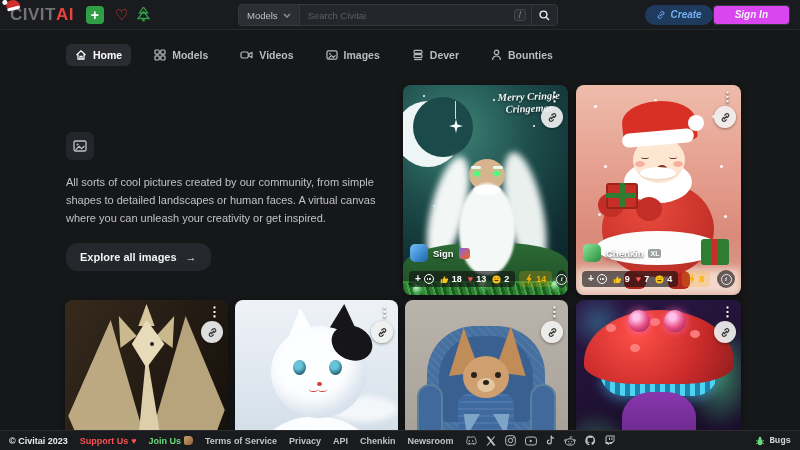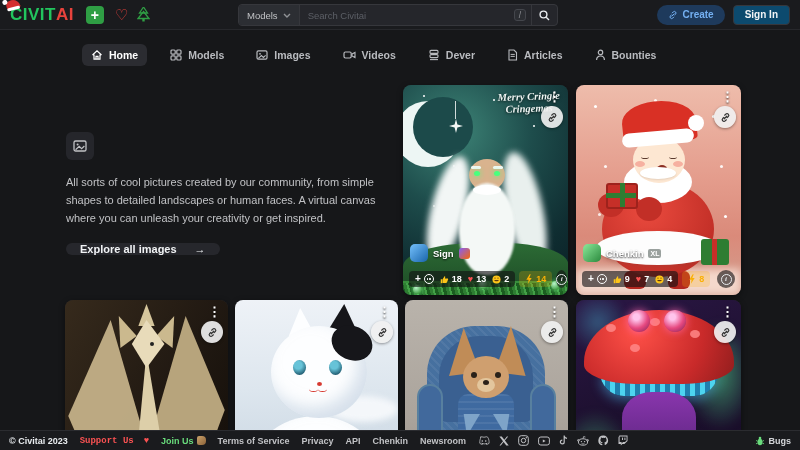--- a/index.html
+++ b/index.html
@@ -4,21 +4,21 @@
 <style>
   * { margin:0; padding:0; box-sizing:border-box; }
   body { background:#000; font-family:"Liberation Sans", sans-serif; }
   .screen { position:relative; width:800px; height:450px; background:#161719; overflow:hidden; }
 
   
   .header { position:absolute; top:0; left:0; right:0; height:30px; background:#1a1b1e;
             border-bottom:1px solid #27282c; display:flex; align-items:center; padding:0 10px; z-index:20; }
   .logo { position:relative; display:flex; align-items:center; font-weight:bold; font-size:17px;
           letter-spacing:.5px; cursor:pointer; }
-  .logo .civit { color:#22c55e; } .logo .ai { color:#e8423c; }
+  .logo .civit { color:#737373; } .logo .ai { color:#e8423c; }
   .santa-hat { position:absolute; left:-4px; top:-5px; width:14px; height:8px; background:#d32f2f;
                border-radius:6px 10px 0 2px; transform:rotate(-14deg); }
   .santa-hat:before { content:""; position:absolute; left:-3px; top:-2px; width:5px; height:5px;
                       background:#fff; border-radius:50%; }
   .santa-hat:after { content:""; position:absolute; left:0; bottom:-2px; width:13px; height:3px;
                      background:#fff; border-radius:2px; }
   .hdr-plus { margin-left:12px; width:18px; height:18px; background:#2f9e44; border-radius:4px;
               color:#fff; font-size:14px; font-weight:bold; display:flex; align-items:center;
               justify-content:center; cursor:pointer; line-height:1; }
   .hdr-heart { margin-left:11px; color:#e8423c; font-size:15px; line-height:1; cursor:pointer; }
@@ -29,43 +29,43 @@
   .search-cat { display:flex; align-items:center; gap:5px; background:#2c2e33; color:#c1c2c5;
                 font-size:9.5px; padding:0 8px; cursor:pointer; border-right:1px solid #36373c; }
   .search-input { flex:1; background:transparent; border:none; outline:none; color:#909296;
                   font-size:9.5px; padding:0 8px; font-family:"Liberation Sans",sans-serif; }
   .search-input::placeholder { color:#5c5f66; }
   .search-kbd { align-self:center; margin-right:5px; font-size:8.5px; color:#909296; border:1px solid #44464c;
                 border-radius:3px; background:#2c2e33; padding:1px 4px; line-height:1; }
   .search-btn { width:26px; display:flex; align-items:center; justify-content:center;
                 border-left:1px solid #36373c; cursor:pointer; }
 
-  .hdr-right { margin-left:auto; display:flex; align-items:center; gap:8px; }
+  .hdr-right { margin-left:auto; display:flex; align-items:center; gap:0;font-style:italic; }
   .btn-create { display:flex; align-items:center; gap:5px; height:20px; padding:0 11px; border-radius:10px;
                 background:#1e3a5c; color:#74b0f2; font-size:10px; font-weight:bold; cursor:pointer; }
-  .btn-signin { height:20px; display:flex; align-items:center; padding:0 11px; border-radius:4px;
-                background:#0c4a6e; border:1px solid #36373c; color:#f1f3f5; font-size:10px;
+  .btn-signin { height:20px; display:flex; align-items:center; padding:0 21px; border-radius:4px;
+                background:#d946ef; border:1px solid #36373c; color:#f1f3f5; font-size:10px;
                 font-weight:bold; cursor:pointer; }
 
   
-  .navtabs { position:absolute; top:44px; left:82px; display:flex; gap:14px; z-index:5; }
+  .navtabs { position:absolute; top:44px; left:66px; display:flex; gap:14px; z-index:5; }
   .tab { display:flex; align-items:center; gap:6px; padding:5px 9px; border-radius:6px; color:#b9bbbf;
          font-size:10.5px; font-weight:bold; cursor:pointer; }
   .tab.active { background:#2b2c31; color:#fff; }
   .tab svg { display:block; }
 
   
   .hero { position:absolute; left:66px; top:132px; width:326px; z-index:5; }
   .hero-title-row { display:flex; align-items:center; gap:12px; }
   .hero-iconbox { width:28px; height:28px; background:#25262b; border-radius:6px; display:flex;
                   align-items:center; justify-content:center; }
   .hero h1 { font-size:21px; color:#f1f3f5; font-weight:bold; }
   .hero p { margin-top:13px; font-size:11px; line-height:1.65; color:#c1c2c5; }
-  .btn-explore { margin-top:16px; display:inline-flex; align-items:center; gap:18px; background:#26272c;
-                 border-radius:12px; padding:0 14px; color:#f1f3f5; font-size:11px; font-weight:bold;
+  .btn-explore { margin-top:16px; display:inline-flex; align-items:center; gap:9px; background:#26272c;
+                 border-radius:12px; padding:8px 14px; color:#f1f3f5; font-size:11px; font-weight:bold;
                  cursor:pointer; }
 
   
   .card { position:absolute; border-radius:8px; overflow:hidden; background:#25262b;
           box-shadow:0 2px 6px rgba(0,0,0,.45); cursor:pointer; }
   .card-menu { position:absolute; top:4px; right:7px; color:#fff; font-size:13px; font-weight:bold;
                text-shadow:0 1px 2px rgba(0,0,0,.8); z-index:6; cursor:pointer; letter-spacing:0; }
   .card-link { position:absolute; top:21px; right:5px; width:22px; height:22px; border-radius:50%;
                background:rgba(240,240,240,.92); display:flex; align-items:center; justify-content:center;
                z-index:6; cursor:pointer; box-shadow:0 1px 3px rgba(0,0,0,.4); }
@@ -237,25 +237,25 @@
   .mus-tongue { position:absolute; left:74px; top:150px; width:18px; height:48px;
                 background:linear-gradient(#6fe08a,#2fa35a); border-radius:8px 8px 12px 12px;
                 transform:rotate(5deg); box-shadow:0 0 10px rgba(110,255,150,.6); }
 
   
   .footer { position:absolute; left:0; right:0; bottom:0; height:20px; background:#1a1b1e;
             border-top:1px solid #2b2c30; display:flex; align-items:center; padding:0 9px; gap:12px;
             z-index:30; font-size:9px; color:#c1c2c5; }
   .f-link { cursor:pointer; white-space:nowrap; font-weight:bold; }
   .f-copy { color:#e9ecef; font-weight:bold; }
-  .f-support { color:#fa5252; display:flex; gap:10px; align-items:center;font-family:Liberation Mono, monospace; }
+  .f-support { color:#fa5252; display:flex; gap:3px; align-items:center; }
   .f-join { color:#69db7c; display:flex; gap:3px; align-items:center; }
   .f-socials { display:flex; gap:9px; align-items:center; }
   .f-soc { cursor:pointer; display:flex; color:#c1c2c5; }
-  .f-right { margin-left:auto; display:flex; align-items:center; gap:9px; }
+  .f-right { margin-left:auto; display:flex; align-items:center; gap:9px;font-family:Liberation Mono, monospace; }
   .f-bugs { display:flex; align-items:center; gap:4px; cursor:pointer; color:#d4d6d9; font-weight:bold; }
   .f-feature { display:flex; align-items:center; gap:4px; cursor:pointer; background:#4a3508;
                border-radius:3px; padding:3px 7px; color:#fab005; font-weight:bold; }
   .join-emoji { width:9px; height:9px; border-radius:2px 4px 4px 2px; background:linear-gradient(135deg,#caa26a,#8c6239); }
 </style>
 </head>
 <body>
 
 <div class="screen">
 
@@ -319,49 +319,41 @@
     <div class="tab">
       <svg width="12" height="12" viewBox="0 0 12 12">
         <rect x="1" y="1" width="4.2" height="4.2" rx="1" fill="none" stroke="currentColor" stroke-width="1.2"></rect>
         <rect x="6.8" y="1" width="4.2" height="4.2" rx="1" fill="none" stroke="currentColor" stroke-width="1.2"></rect>
         <rect x="1" y="6.8" width="4.2" height="4.2" rx="1" fill="none" stroke="currentColor" stroke-width="1.2"></rect>
         <rect x="6.8" y="6.8" width="4.2" height="4.2" rx="1" fill="none" stroke="currentColor" stroke-width="1.2"></rect>
       </svg>
       <span>Models</span>
     </div>
     <div class="tab">
+      <svg width="13" height="12" viewBox="0 0 13 12">
+        <rect x="1" y="3" width="7.2" height="6" rx="1.4" fill="none" stroke="currentColor" stroke-width="1.2"></rect>
+        <polygon points="9,5 12,3.4 12,8.6 9,7" fill="none" stroke="currentColor" stroke-width="1.1"></polygon>
+      </svg>
+      <span>Videos</span>
+    </div>
+    <div class="tab">
       <svg width="12" height="12" viewBox="0 0 12 12">
         <rect x="1" y="1.8" width="10" height="8.4" rx="1.4" fill="none" stroke="currentColor" stroke-width="1.2"></rect>
         <circle cx="4" cy="4.8" r="0.9" fill="currentColor"></circle>
         <path d="M2.4 9.4 L5.4 6.6 L7.4 8.4 L9.6 6.4" fill="none" stroke="currentColor" stroke-width="1.1"></path>
       </svg>
       <span>Images</span>
-    </div>
-    <div class="tab">
-      <svg width="13" height="12" viewBox="0 0 13 12">
-        <rect x="1" y="3" width="7.2" height="6" rx="1.4" fill="none" stroke="currentColor" stroke-width="1.2"></rect>
-        <polygon points="9,5 12,3.4 12,8.6 9,7" fill="none" stroke="currentColor" stroke-width="1.1"></polygon>
-      </svg>
-      <span>Videos</span>
     </div>
     <div class="tab">
       <svg width="12" height="12" viewBox="0 0 12 12">
         <rect x="2" y="1.4" width="8" height="3" rx="1" fill="none" stroke="currentColor" stroke-width="1.1"></rect>
         <rect x="2" y="5.6" width="8" height="3" rx="1" fill="none" stroke="currentColor" stroke-width="1.1"></rect>
         <line x1="2" y1="10.6" x2="10" y2="10.6" stroke="currentColor" stroke-width="1.1"></line>
       </svg>
       <span>Dever</span>
-    </div>
-    <div class="tab">
-      <svg width="11" height="12" viewBox="0 0 11 12">
-        <path d="M2 1 H7 L9.5 3.5 V11 H2 Z" fill="none" stroke="currentColor" stroke-width="1.1"></path>
-        <line x1="3.6" y1="5.4" x2="7.8" y2="5.4" stroke="currentColor" stroke-width="1"></line>
-        <line x1="3.6" y1="7.4" x2="7.8" y2="7.4" stroke="currentColor" stroke-width="1"></line>
-      </svg>
-      <span>Articles</span>
     </div>
     <div class="tab">
       <svg width="11" height="12" viewBox="0 0 11 12">
         <circle cx="5.5" cy="3.4" r="2.2" fill="none" stroke="currentColor" stroke-width="1.2"></circle>
         <path d="M1.6 11 C1.6 8.4 3.3 7 5.5 7 C7.7 7 9.4 8.4 9.4 11" fill="none" stroke="currentColor" stroke-width="1.2"></path>
       </svg>
       <span>Bounties</span>
     </div>
   </div>
 

